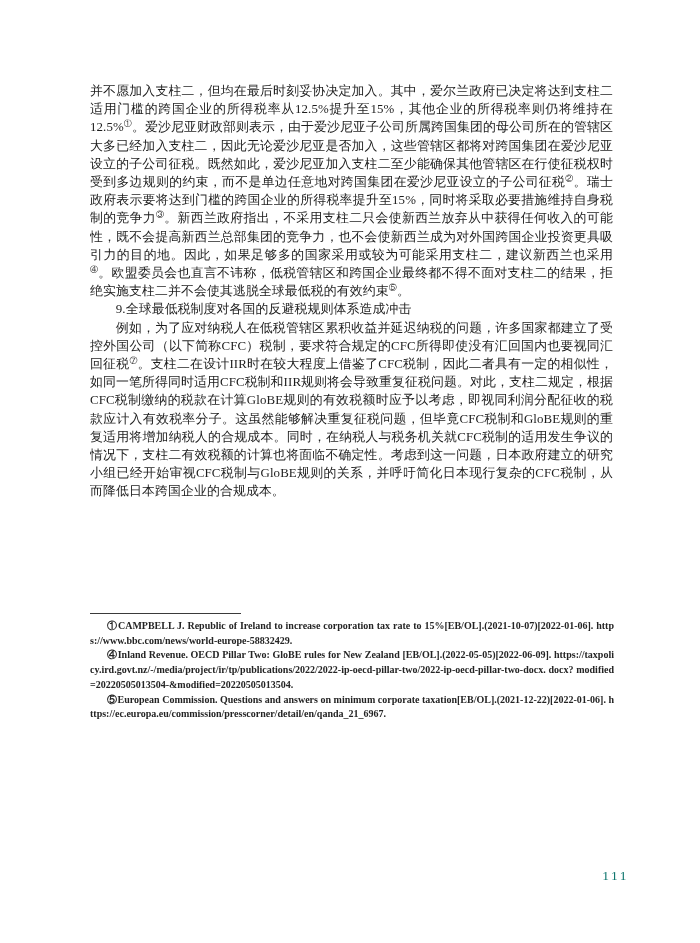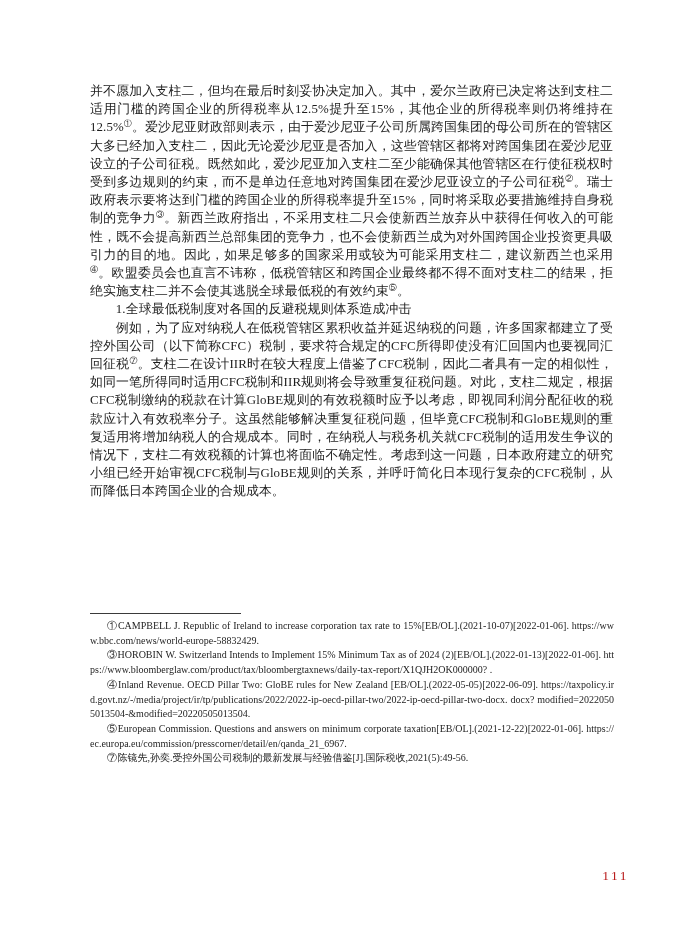--- a/index.html
+++ b/index.html
@@ -51,41 +51,40 @@
   }
   .footnotes p {
     margin: 0;
     font-size: 10px;
     line-height: 14.7px;
     text-align: justify;
     text-justify: inter-ideograph;
     text-indent: 1.7em;
     word-break: break-all;
     color: #242424;
+    font-weight: bold;
   }
   .fn-marker { letter-spacing: 0.5px; }
   .page-number {
     position: absolute;
     top: 868px; right: 71px;
     font-size: 13.5px;
     letter-spacing: 2.5px;
-    color: #b91c1c;
+    color: #0f766e;
   }
 </style>
 </head>
 <body>
 
 <div class="page">
   <section class="text-col" id="body-blocks">
       <p>并不愿加入支柱二，但均在最后时刻妥协决定加入。其中，爱尔兰政府已决定将达到支柱二适用门槛的跨国企业的所得税率从12.5%提升至15%，其他企业的所得税率则仍将维持在12.5%<sup class="fn-ref">①</sup>。爱沙尼亚财政部则表示，由于爱沙尼亚子公司所属跨国集团的母公司所在的管辖区大多已经加入支柱二，因此无论爱沙尼亚是否加入，这些管辖区都将对跨国集团在爱沙尼亚设立的子公司征税。既然如此，爱沙尼亚加入支柱二至少能确保其他管辖区在行使征税权时受到多边规则的约束，而不是单边任意地对跨国集团在爱沙尼亚设立的子公司征税<sup class="fn-ref">②</sup>。瑞士政府表示要将达到门槛的跨国企业的所得税率提升至15%，同时将采取必要措施维持自身税制的竞争力<sup class="fn-ref">③</sup>。新西兰政府指出，不采用支柱二只会使新西兰放弃从中获得任何收入的可能性，既不会提高新西兰总部集团的竞争力，也不会使新西兰成为对外国跨国企业投资更具吸引力的目的地。因此，如果足够多的国家采用或较为可能采用支柱二，建议新西兰也采用<sup class="fn-ref">④</sup>。欧盟委员会也直言不讳称，低税管辖区和跨国企业最终都不得不面对支柱二的结果，拒绝实施支柱二并不会使其逃脱全球最低税的有效约束<sup class="fn-ref">⑤</sup>。</p>
-      <p class="indent">1.全球最低税制度对各国的反避税规则体系造成冲击</p>
+      <p class="indent">9.全球最低税制度对各国的反避税规则体系造成冲击</p>
       <p class="indent">例如，为了应对纳税人在低税管辖区累积收益并延迟纳税的问题，许多国家都建立了受控外国公司（以下简称CFC）税制，要求符合规定的CFC所得即使没有汇回国内也要视同汇回征税<sup class="fn-ref">⑦</sup>。支柱二在设计IIR时在较大程度上借鉴了CFC税制，因此二者具有一定的相似性，如同一笔所得同时适用CFC税制和IIR规则将会导致重复征税问题。对此，支柱二规定，根据CFC税制缴纳的税款在计算GloBE规则的有效税额时应予以考虑，即视同利润分配征收的税款应计入有效税率分子。这虽然能够解决重复征税问题，但毕竟CFC税制和GloBE规则的重复适用将增加纳税人的合规成本。同时，在纳税人与税务机关就CFC税制的适用发生争议的情况下，支柱二有效税额的计算也将面临不确定性。考虑到这一问题，日本政府建立的研究小组已经开始审视CFC税制与GloBE规则的关系，并呼吁简化日本现行复杂的CFC税制，从而降低日本跨国企业的合规成本。</p>
     </section>
   <div class="fn-separator"></div>
   <section class="footnotes" id="footnotes">
       <p><span class="fn-marker">①</span>CAMPBELL J. Republic of Ireland to increase corporation tax rate to 15%[EB/OL].(2021-10-07)[2022-01-06]. https://www.bbc.com/news/world-europe-58832429.</p>
-      <p><span class="fn-marker">③</span>HOROBIN W. Switzerland Intends to Implement 15% Minimum Tax as of 2024 (2)[EB/OL].(2022-01-13)[2022-01-06]. https://www.bloomberglaw.com/product/tax/bloombergtaxnews/daily-tax-report/X1QJH2OK000000? .</p>
       <p><span class="fn-marker">④</span>Inland Revenue. OECD Pillar Two: GloBE rules for New Zealand [EB/OL].(2022-05-05)[2022-06-09]. https://taxpolicy.ird.govt.nz/-/media/project/ir/tp/publications/2022/2022-ip-oecd-pillar-two/2022-ip-oecd-pillar-two-docx. docx? modified=20220505013504-&amp;modified=20220505013504.</p>
       <p><span class="fn-marker">⑤</span>European Commission. Questions and answers on minimum corporate taxation[EB/OL].(2021-12-22)[2022-01-06]. https://ec.europa.eu/commission/presscorner/detail/en/qanda_21_6967.</p>
-      <p><span class="fn-marker">⑦</span>陈镜先,孙奕.受控外国公司税制的最新发展与经验借鉴[J].国际税收,2021(5):49-56.</p>
     </section>
   <div class="page-number">111</div>
 </div>
 
 </body></html>

